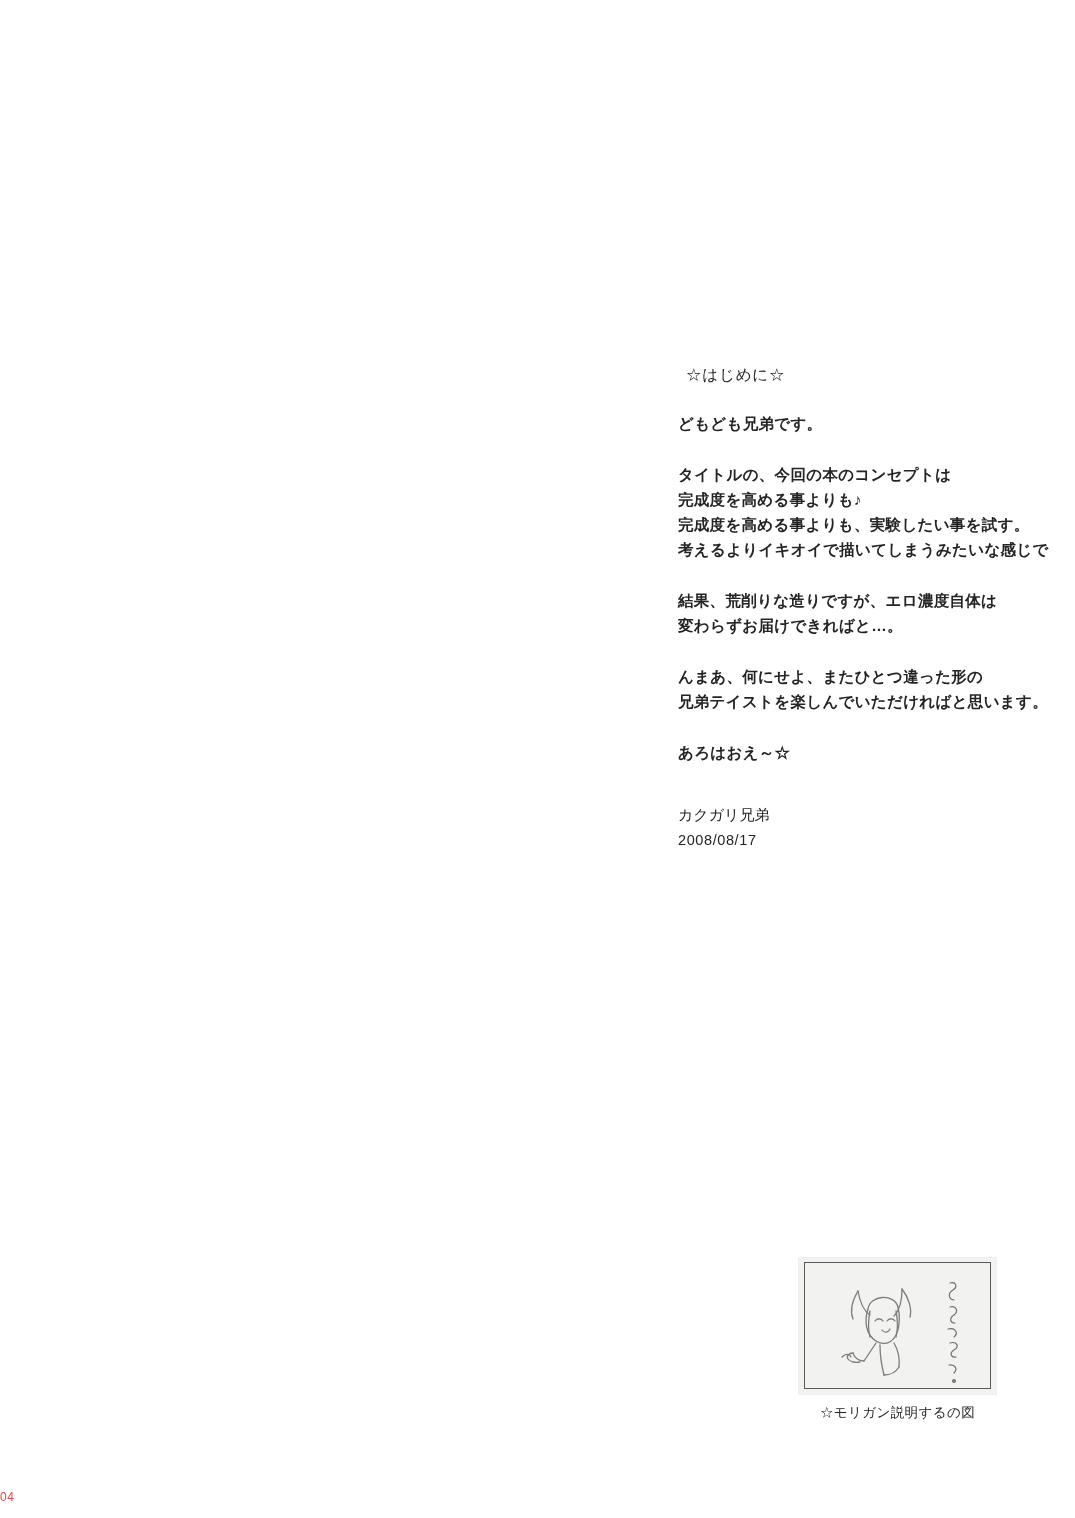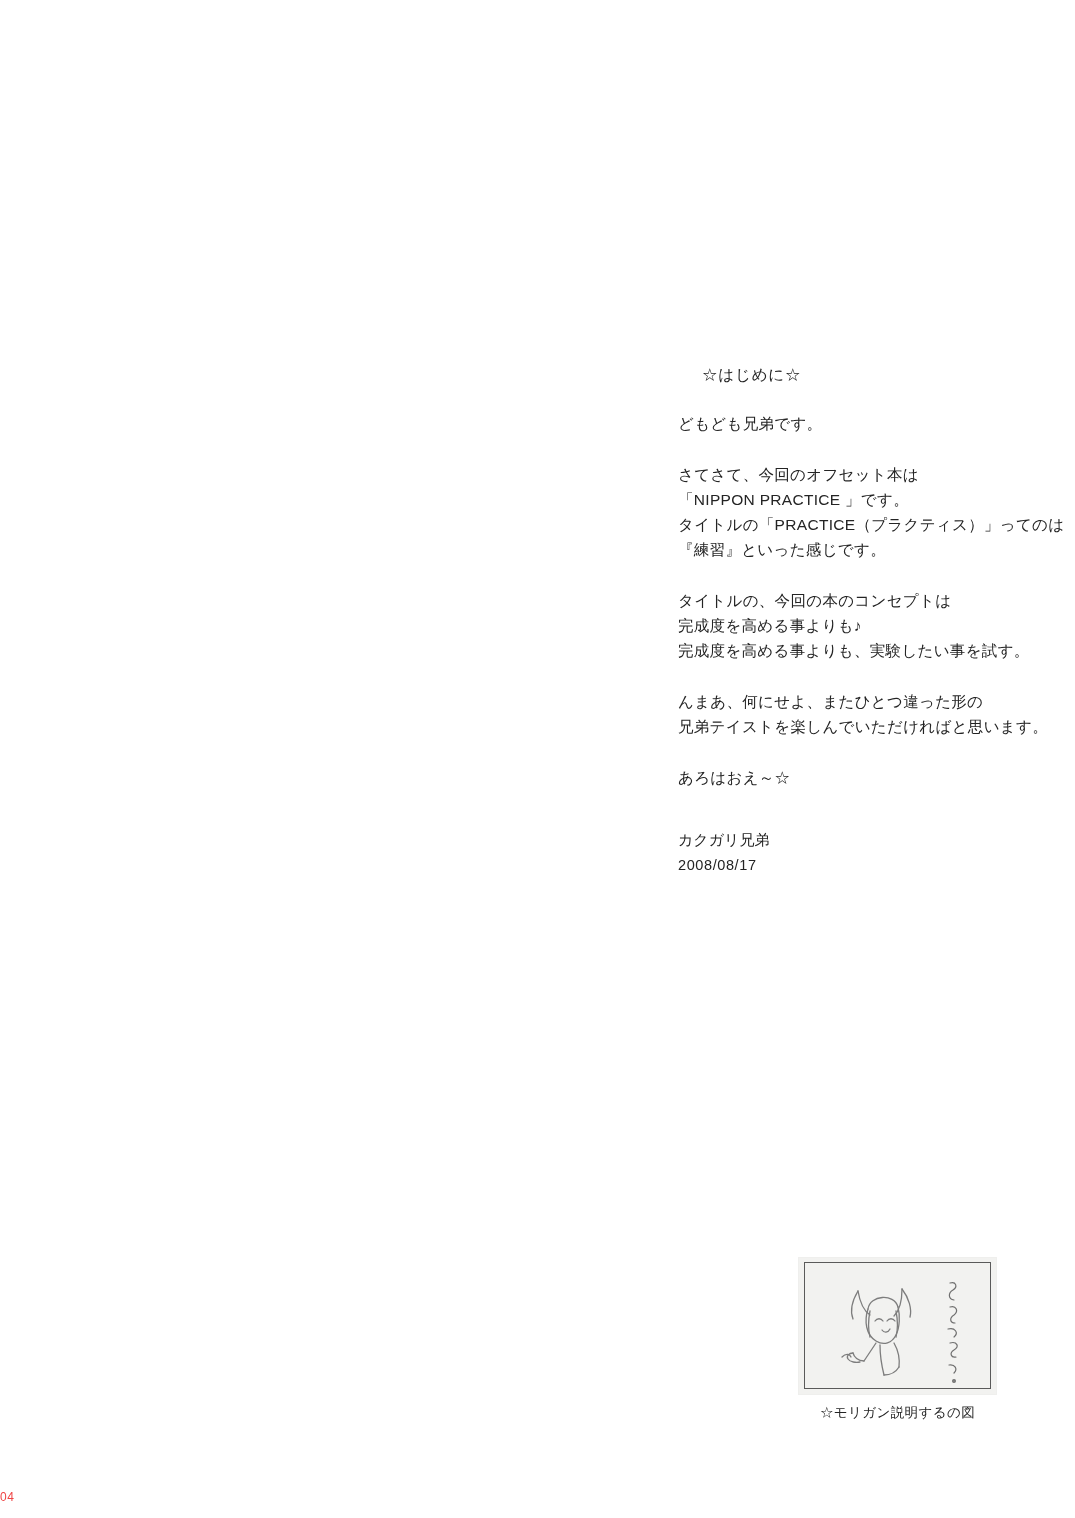--- a/index.html
+++ b/index.html
@@ -17,33 +17,34 @@
     color: #2a2a2a;
   }
   .afterword {
     position: absolute;
     left: 678px;
     top: 362px;
     width: 380px;
   }
   .block {
     margin-bottom: 26px;
+    font-weight: bold;
   }
   .line {
     font-size: 15.5px;
     line-height: 25px;
     letter-spacing: 0.3px;
     white-space: pre;
     color: #242424;
   }
   .heading {
     font-size: 15.5px;
     line-height: 25px;
     letter-spacing: 0.8px;
-    margin-left: 24px;
+    margin-left: 8px;
     margin-bottom: 24px;
     color: #242424;
   }
   .sign-block {
     margin-top: 32px;
   }
   .sign-line {
     font-size: 15px;
     line-height: 26px;
     color: #242424;
@@ -106,33 +107,32 @@
 <div class="page">
 
   <div class="afterword">
 
     <div class="heading">☆はじめに☆</div>
 
     <div class="block">
       <div class="line">どもども兄弟です。</div>
     </div>
 
-    <div class="block">
-      <div class="line">さてさて、今回のオフセット本は</div>
-      <div class="line">「NIPPON PRACTICE 」です。</div>
-      <div class="line">タイトルの「PRACTICE（プラクティス）」ってのは</div>
-      <div class="line">『練習』といった感じです。</div>
-    </div>
 
     <div class="block">
       <div class="line">タイトルの、今回の本のコンセプトは</div>
       <div class="line">完成度を高める事よりも♪</div>
       <div class="line">完成度を高める事よりも、実験したい事を試す。</div>
+      <div class="line">考えるよりイキオイで描いてしまうみたいな感じで</div>
     </div>
 
+    <div class="block">
+      <div class="line">結果、荒削りな造りですが、エロ濃度自体は</div>
+      <div class="line">変わらずお届けできればと…。</div>
+    </div>
 
     <div class="block">
       <div class="line">んまあ、何にせよ、またひとつ違った形の</div>
       <div class="line">兄弟テイストを楽しんでいただければと思います。</div>
     </div>
 
     <div class="block">
       <div class="line">あろはおえ～☆</div>
     </div>
 

